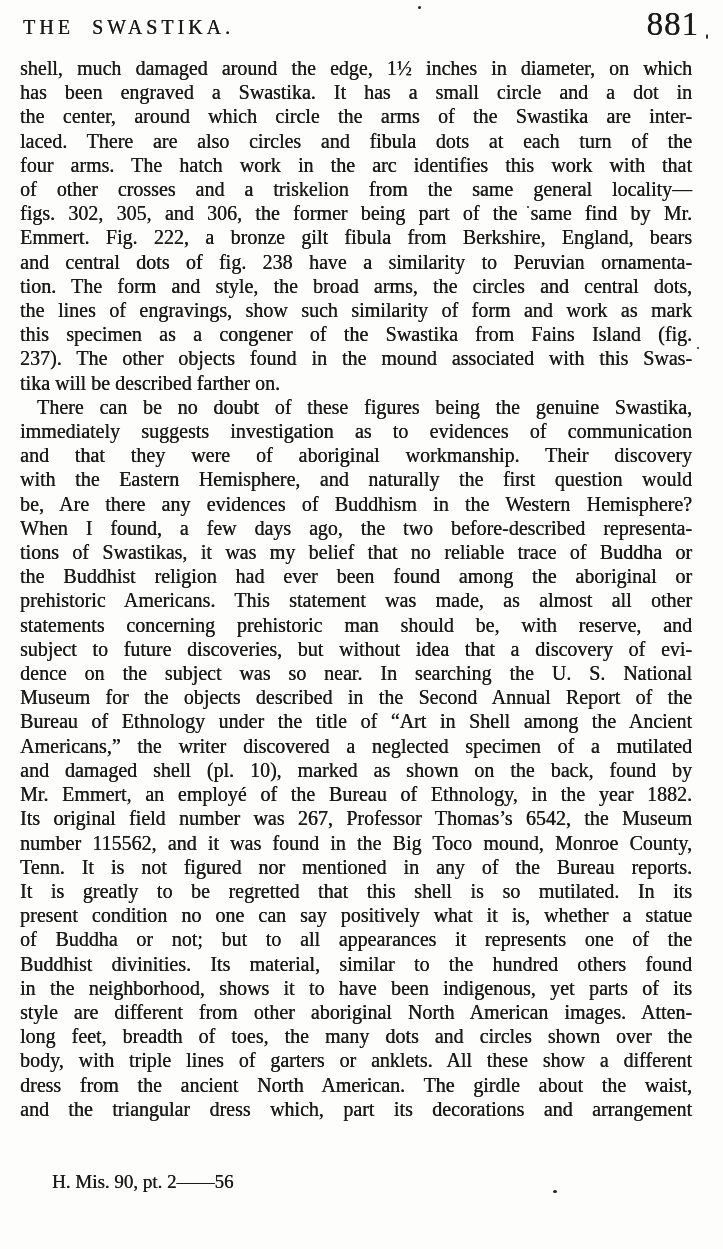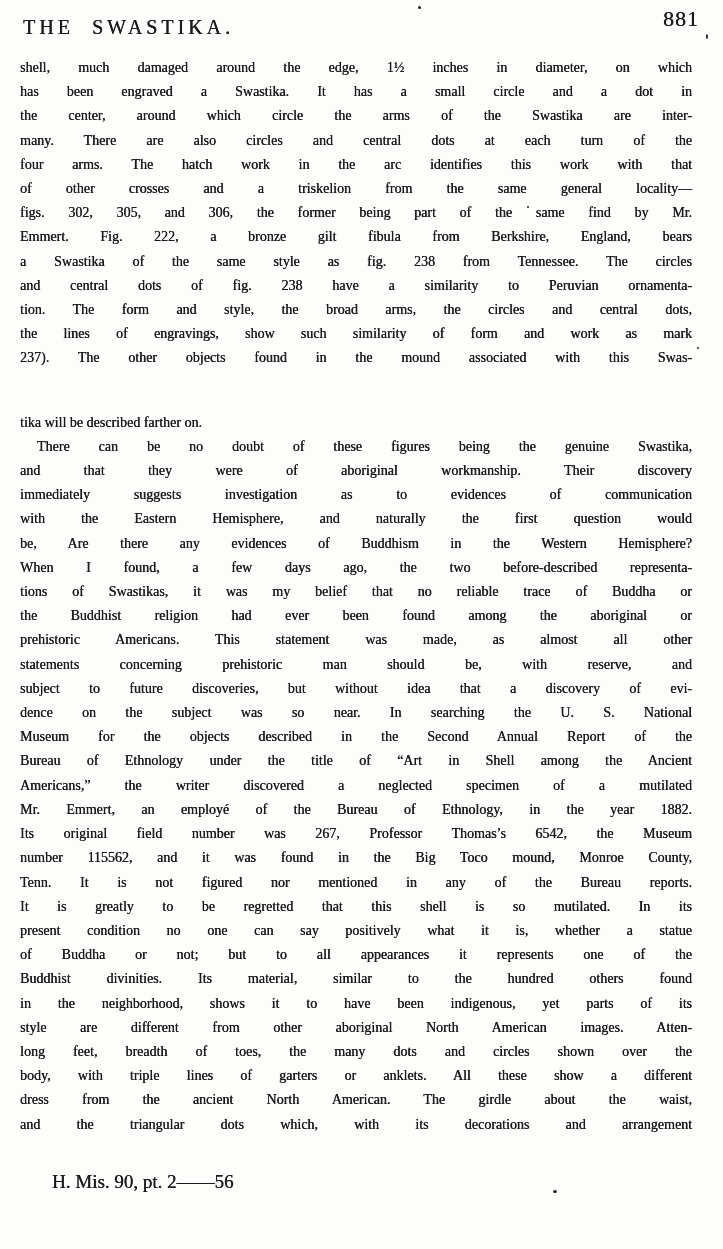--- a/index.html
+++ b/index.html
@@ -24,35 +24,35 @@
     padding-left: 23px;
   }
   .running-title {
     font-size: 20px;
     letter-spacing: 4px;
     word-spacing: 9px;
   }
   .page-number {
     position: absolute;
     top: 6px; right: 24px;
-    font-size: 22px;
+    font-size: 33px;
     letter-spacing: 1px;
   }
   .body-text {
     position: absolute;
     left: 20px; top: 56px;
     width: 672px;
-    font-size: 14px;
+    font-size: 20px;
     line-height: 24.2px;
   }
   .line {
     text-align: justify;
     text-align-last: justify;
   }
-  .line.short { text-align-last: left; margin-top: 40px; }
+  .line.short { text-align-last: left; }
   .line.indent { text-indent: 17px; }
   .footer {
     position: absolute;
     left: 52px; top: 1171px;
     font-size: 19px;
   }
   .speck {
     position: absolute;
     background: #222;
     border-radius: 50%;
@@ -66,62 +66,63 @@
   <div class="header">
     <span class="running-title">THE SWASTIKA.</span>
     <span class="page-number">881</span>
   </div>
 
   <div class="body-text">
     <div>
         <div class="line">shell, much damaged around the edge, 1½ inches in diameter, on which</div>
         <div class="line">has been engraved a Swastika. It has a small circle and a dot in</div>
         <div class="line">the center, around which circle the arms of the Swastika are inter-</div>
-        <div class="line">many. There are also circles and central dots at each turn of the</div>
+        <div class="line">laced. There are also circles and fibula dots at each turn of the</div>
         <div class="line">four arms. The hatch work in the arc identifies this work with that</div>
         <div class="line">of other crosses and a triskelion from the same general locality—</div>
         <div class="line">figs. 302, 305, and 306, the former being part of the same find by Mr.</div>
         <div class="line">Emmert. Fig. 222, a bronze gilt fibula from Berkshire, England, bears</div>
-        <div class="line">a Swastika of the same style as fig. 238 from Tennessee. The circles</div>
         <div class="line">and central dots of fig. 238 have a similarity to Peruvian ornamenta-</div>
         <div class="line">tion. The form and style, the broad arms, the circles and central dots,</div>
         <div class="line">the lines of engravings, show such similarity of form and work as mark</div>
+        <div class="line">this specimen as a congener of the Swastika from Fains Island (fig.</div>
         <div class="line">237). The other objects found in the mound associated with this Swas-</div>
         <div class="line short">tika will be described farther on.</div>
       </div>
     <div>
         <div class="line indent">There can be no doubt of these figures being the genuine Swastika,</div>
+        <div class="line">immediately suggests investigation as to evidences of communication</div>
         <div class="line">and that they were of aboriginal workmanship. Their discovery</div>
-        <div class="line">immediately suggests investigation as to evidences of communication</div>
         <div class="line">with the Eastern Hemisphere, and naturally the first question would</div>
         <div class="line">be, Are there any evidences of Buddhism in the Western Hemisphere?</div>
         <div class="line">When I found, a few days ago, the two before-described representa-</div>
         <div class="line">tions of Swastikas, it was my belief that no reliable trace of Buddha or</div>
         <div class="line">the Buddhist religion had ever been found among the aboriginal or</div>
         <div class="line">prehistoric Americans. This statement was made, as almost all other</div>
         <div class="line">statements concerning prehistoric man should be, with reserve, and</div>
         <div class="line">subject to future discoveries, but without idea that a discovery of evi-</div>
         <div class="line">dence on the subject was so near. In searching the U. S. National</div>
         <div class="line">Museum for the objects described in the Second Annual Report of the</div>
         <div class="line">Bureau of Ethnology under the title of “Art in Shell among the Ancient</div>
         <div class="line">Americans,” the writer discovered a neglected specimen of a mutilated</div>
+        <div class="line">and damaged shell (pl. 10), marked as shown on the back, found by</div>
         <div class="line">Mr. Emmert, an employé of the Bureau of Ethnology, in the year 1882.</div>
         <div class="line">Its original field number was 267, Professor Thomas’s 6542, the Museum</div>
         <div class="line">number 115562, and it was found in the Big Toco mound, Monroe County,</div>
         <div class="line">Tenn. It is not figured nor mentioned in any of the Bureau reports.</div>
         <div class="line">It is greatly to be regretted that this shell is so mutilated. In its</div>
         <div class="line">present condition no one can say positively what it is, whether a statue</div>
         <div class="line">of Buddha or not; but to all appearances it represents one of the</div>
         <div class="line">Buddhist divinities. Its material, similar to the hundred others found</div>
         <div class="line">in the neighborhood, shows it to have been indigenous, yet parts of its</div>
         <div class="line">style are different from other aboriginal North American images. Atten-</div>
         <div class="line">long feet, breadth of toes, the many dots and circles shown over the</div>
         <div class="line">body, with triple lines of garters or anklets. All these show a different</div>
         <div class="line">dress from the ancient North American. The girdle about the waist,</div>
-        <div class="line">and the triangular dots which, with its decorations and arrangement</div>
+        <div class="line">and the triangular dress which, part its decorations and arrangement</div>
       </div>
   </div>
 
   <div class="footer">H. Mis. 90, pt. 2——56</div>
 
   <div class="speck" style="left:418px; top:6px;  width:3px; height:3px;"></div>
   <div class="speck" style="left:706px; top:34px; width:2px; height:5px;"></div>
   <div class="speck" style="left:527px; top:206px; width:2px; height:2px;"></div>
   <div class="speck" style="left:697px; top:347px; width:2px; height:2px;"></div>
   <div class="speck" style="left:553px; top:1190px; width:4px; height:3px;"></div>

